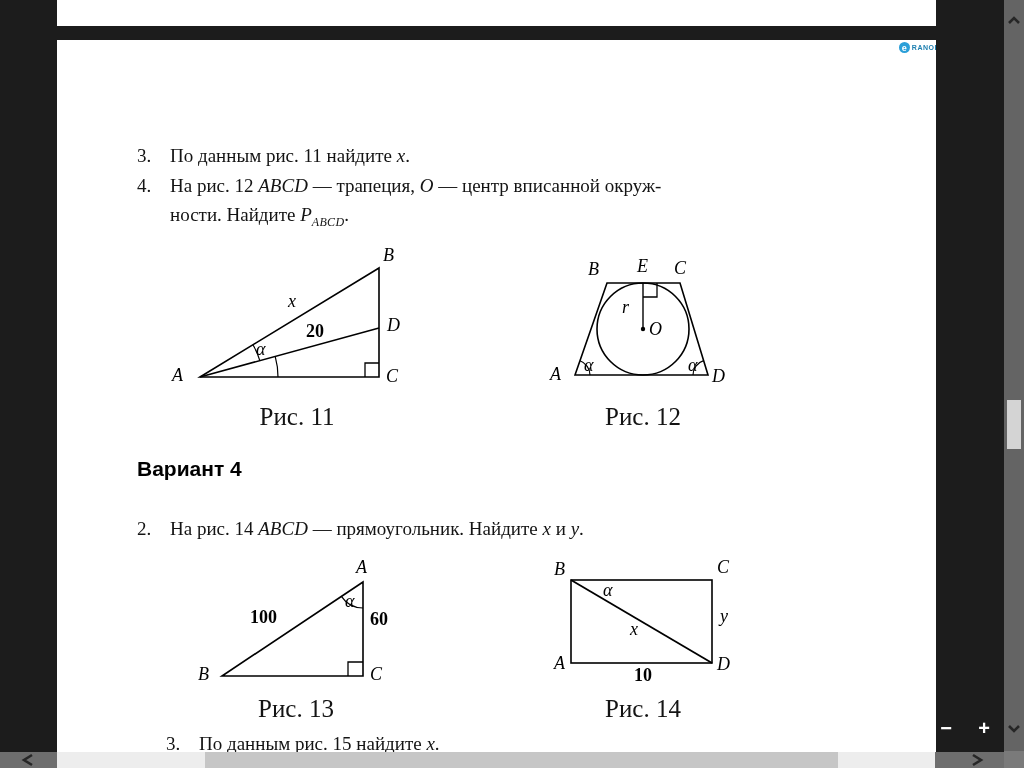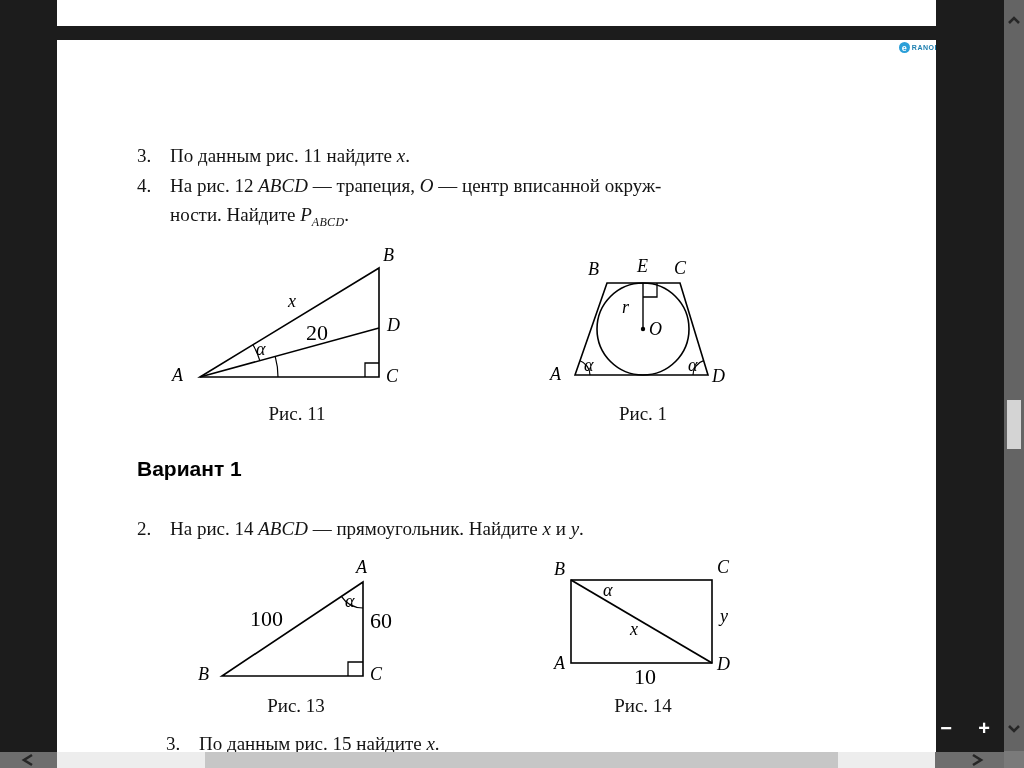--- a/index.html
+++ b/index.html
@@ -23,22 +23,22 @@
   .prob .num { display:inline-block; width:33px; }
   .prob.cont { left:113px; }
   .it { font-style:italic; }
   .sub { font-style:italic; font-size:12px; vertical-align:-5px; letter-spacing:.3px; }
   .variant { position:absolute; left:80px; top:417px; font:bold 21px "Liberation Sans", sans-serif; color:#000; }
 
   
   .fig { position:absolute; }
   .fig svg { position:absolute; left:0; top:0; }
   .flabel { position:absolute; font:italic 18px "Liberation Serif", serif; color:#000; line-height:1; }
-  .flabel.numl { font-style:normal; font-weight:400; font-size:22px; }
-  .caption { position:absolute; width:120px; text-align:center; font-size:19px; color:#141414; }
+  .flabel.numl { font-style:normal; font-weight:700; font-size:18px; }
+  .caption { position:absolute; width:120px; text-align:center; font-size:25px; color:#141414; }
 
   
   .vscroll { position:absolute; right:0; top:0; width:20px; height:751px; background:#646464; }
   .vthumb { position:absolute; left:3px; top:400px; width:14px; height:49px; background:#d4d4d4; }
   .v-arrow { position:absolute; left:3px; width:14px; height:12px; }
   .corner-br { position:absolute; right:0; top:751px; width:20px; height:17px; background:#7a7a7a; }
 
   
   .hscroll { position:absolute; left:0; bottom:0; width:1024px; height:16px; }
   .h-left-btn  { position:absolute; left:0; top:0; width:57px; height:16px; background:#6e6e6e; }
@@ -110,23 +110,23 @@
       <span class="flabel" style="left:38px; top:20px;">B</span>
       <span class="flabel" style="left:87px; top:17px;">E</span>
       <span class="flabel" style="left:124px; top:19px;">C</span>
       <span class="flabel" style="left:0px; top:125px;">A</span>
       <span class="flabel" style="left:162px; top:127px;">D</span>
       <span class="flabel" style="left:99px; top:80px;">O</span>
       <span class="flabel" style="left:72px; top:58px;">r</span>
       <span class="flabel" style="left:34px; top:116px;">α</span>
       <span class="flabel" style="left:138px; top:116px;">α</span>
     </div>
-    <div class="caption" style="left:526px; top:363px;">Рис. 1</div>
-
-    <div class="variant">Вариант 1</div>
+    <div class="caption" style="left:526px; top:363px;">Рис. 12</div>
+
+    <div class="variant">Вариант 4</div>
     <div class="prob" style="top:478px;">
       <span class="num">2.</span><span><span>На рис. 14 </span><span class="it">ABCD</span><span> — прямоугольник. Найдите </span><span class="it">x</span><span> и </span><span class="it">y</span><span>.</span></span>
     </div>
 
     <div class="fig" style="left:123px; top:510px; width:260px; height:175px;">
       <svg width="260" height="175" viewBox="0 0 260 175">
         <path d="M183,32 L42,126 L183,126 Z" fill="none" stroke="#000" stroke-width="1.6"></path>
         <path d="M168,126 L168,112 L183,112" fill="none" stroke="#000" stroke-width="1.3"></path>
         <path d="M183,58 A26,26 0 0 1 161.4,46.4" fill="none" stroke="#000" stroke-width="1.2"></path>
       </svg>

